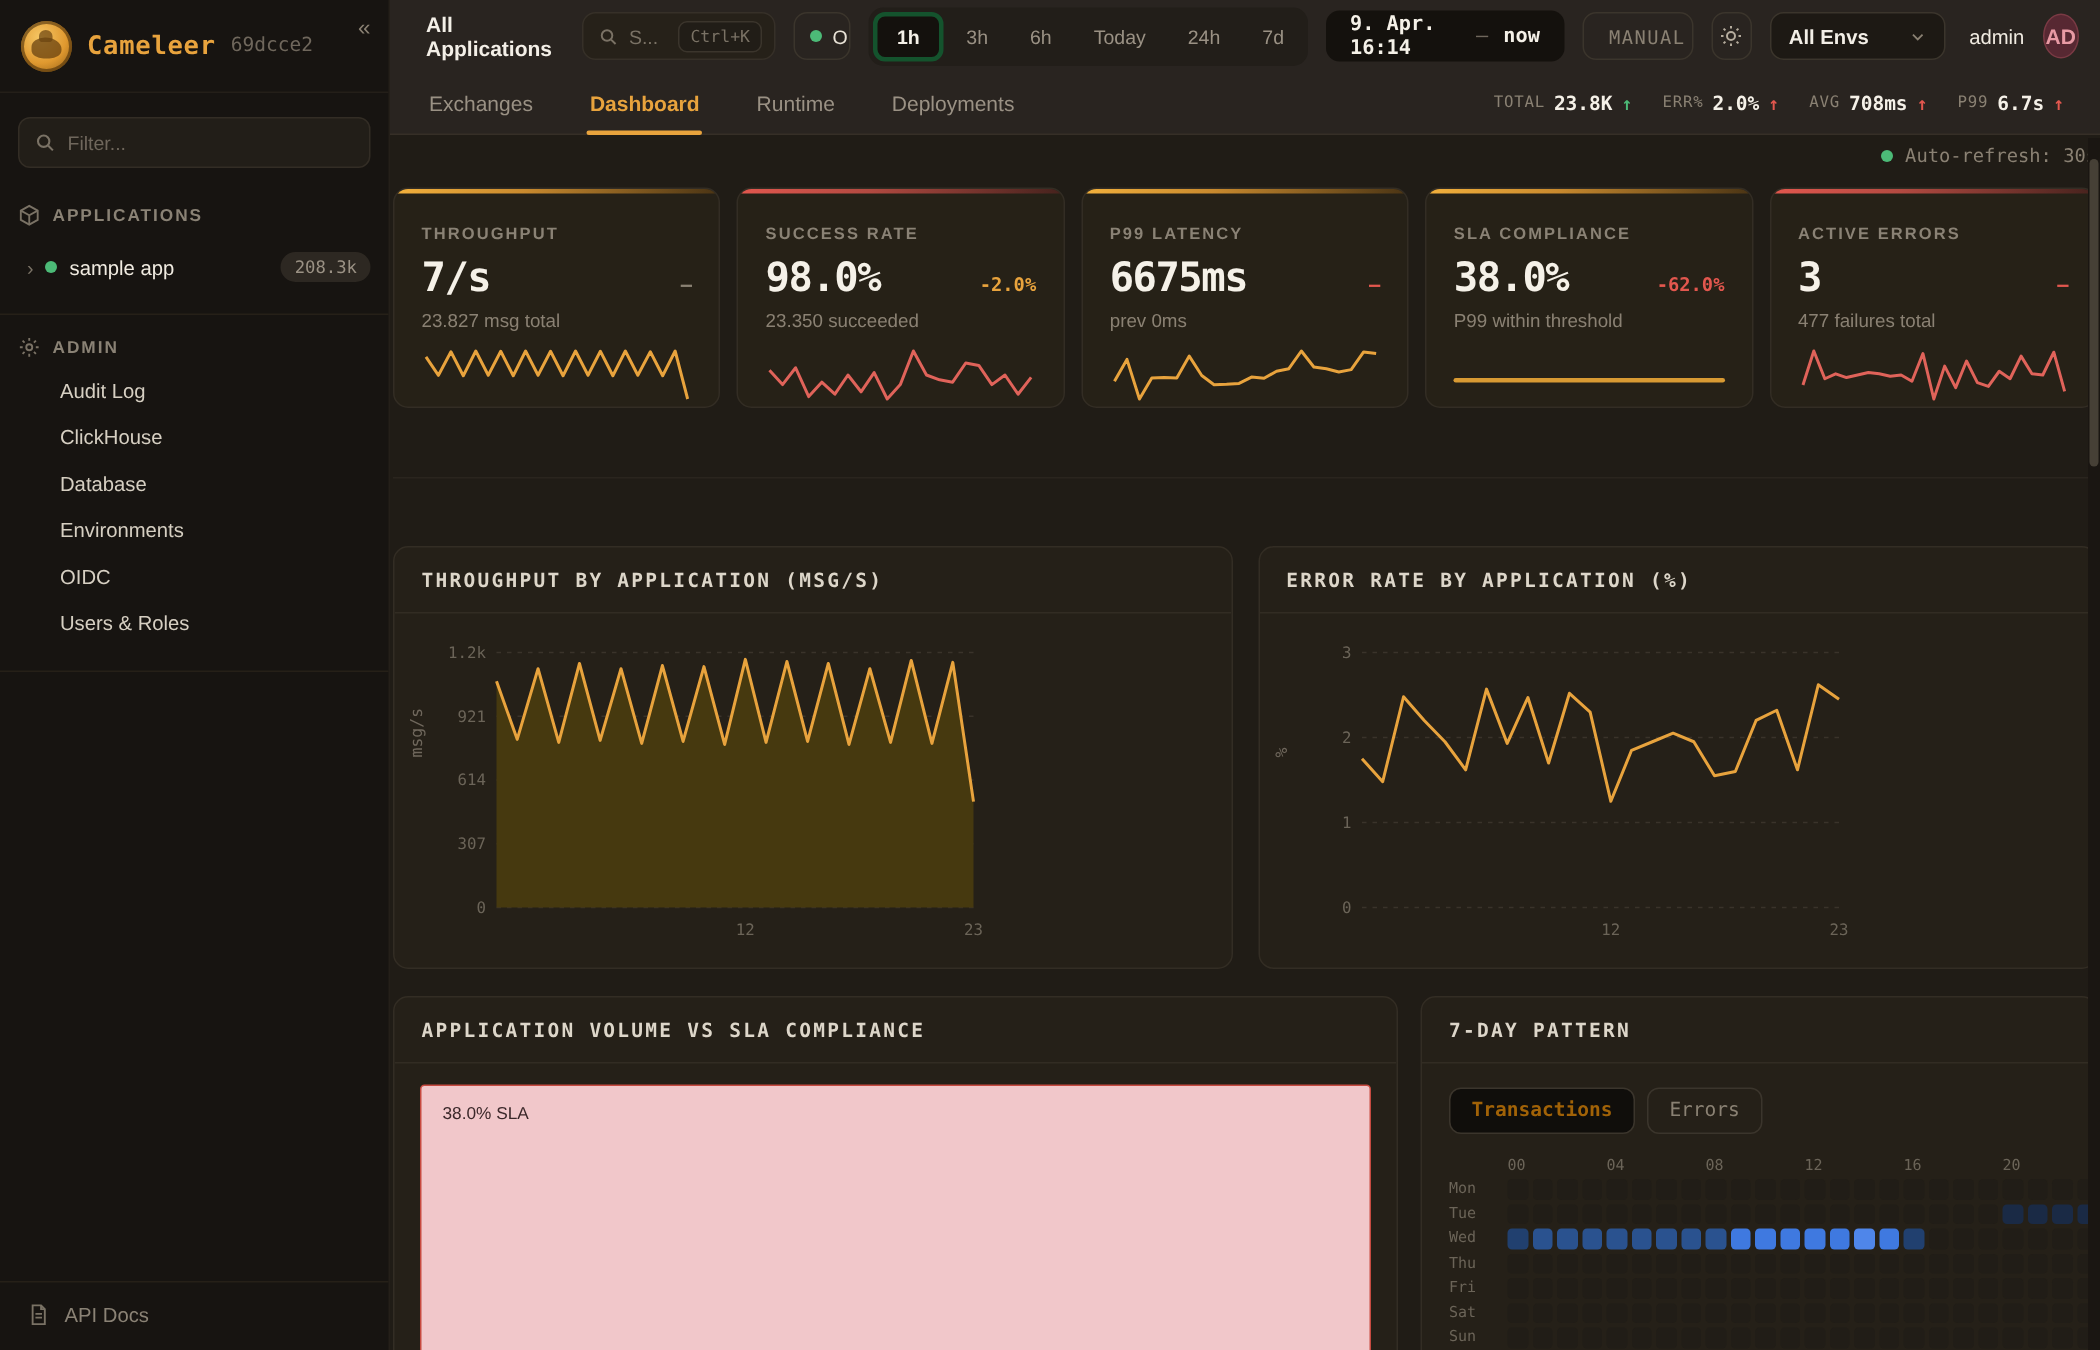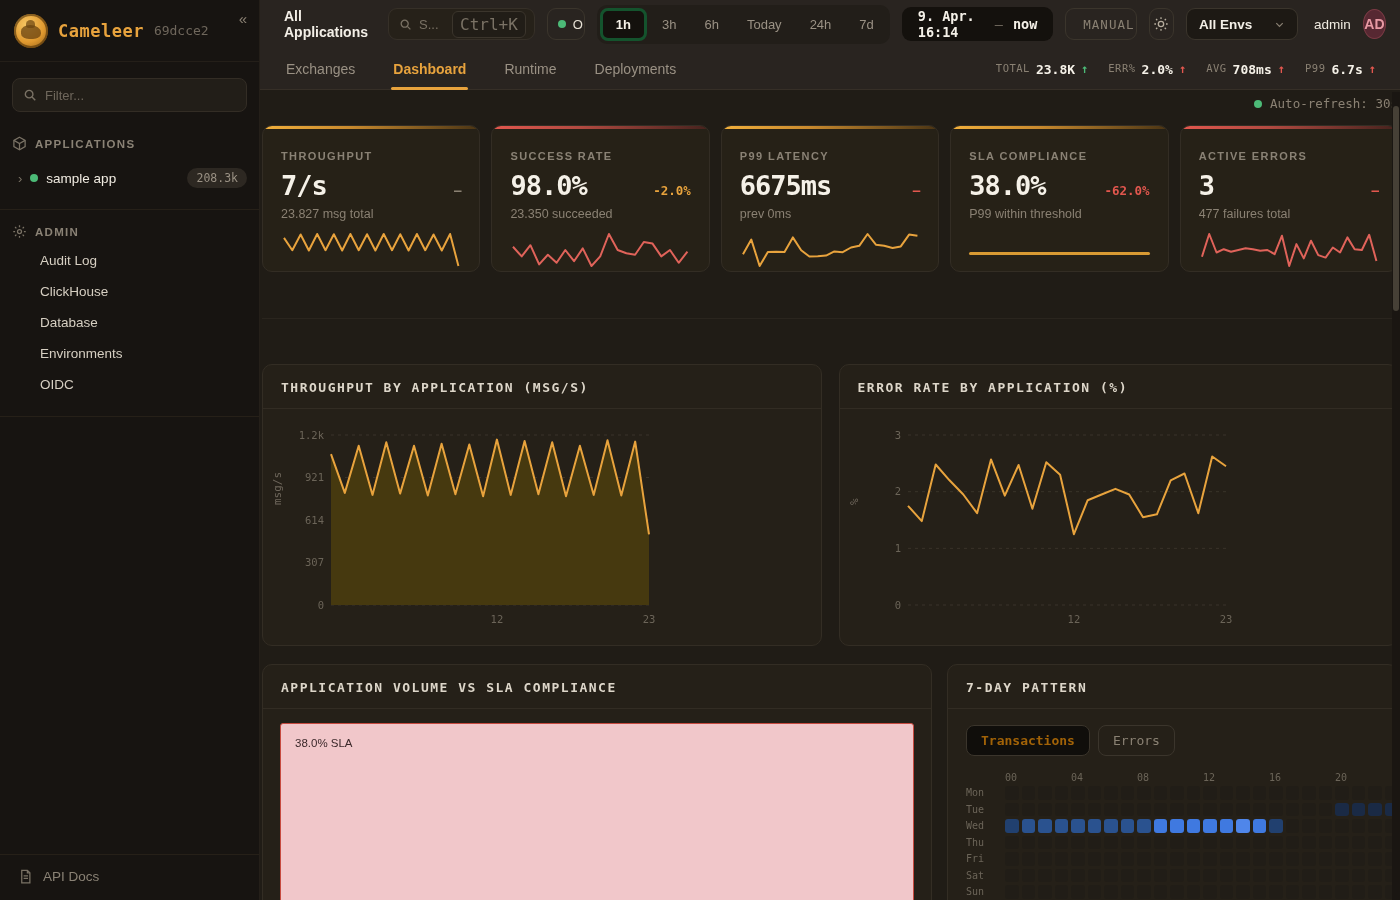--- a/index.html
+++ b/index.html
@@ -33,21 +33,21 @@
   .api-docs { display:flex; align-items:center; gap:10px; padding:14px 12px 16px 18px; color:#8a8275; font-size:13.5px; cursor:pointer; }
   .icon-gray { color:#7a7265; display:inline-flex; }
 
   
   .main { flex:1; display:flex; flex-direction:column; min-width:0; background:#201c16; position:relative; }
   .topbar { height:48px; background:#292420; display:flex; align-items:center; gap:12px; padding:0 14px 0 24px; flex-shrink:0; }
   .page-title { font-size:14px; font-weight:bold; color:#f3efe7; margin-right:8px; }
   .searchbox { display:flex; align-items:center; gap:7px; background:#262119; border:1px solid #363028; border-radius:9px; height:32px; padding:0 8px 0 10px; }
   .searchbox input { width:26px; background:transparent; border:none; outline:none; color:#9a9184; font-size:13px; font-family:"Liberation Sans",sans-serif; }
   .searchbox input::placeholder { color:#7a7265; }
-  .kbd { font-family:"DejaVu Sans Mono",monospace; font-size:16px; color:#7a7265; border:1px solid #3b352c; border-radius:6px; padding:3px 7px; background:#211d17; }
+  .kbd { font-family:"DejaVu Sans Mono",monospace; font-size:11px; color:#7a7265; border:1px solid #3b352c; border-radius:6px; padding:3px 7px; background:#211d17; }
   .pill-btn { display:flex; align-items:center; gap:7px; border:1px solid #3b352c; border-radius:9px; height:32px; padding:0 10px; color:#e8e2d6; cursor:pointer; background:transparent; overflow:hidden; }
   .status-pill { width:38px; flex-shrink:0; }
   .seg-group { display:flex; align-items:center; background:#221e19; border-radius:10px; padding:3px; gap:2px; }
   .seg { font-size:13px; color:#9a9184; padding:6px 13px; border-radius:8px; cursor:pointer; white-space:nowrap; }
   .seg.active { background:#14110d; color:#f5f1e8; font-weight:bold; border:3px solid #14532d; }
   .date-pill { font-family:"DejaVu Sans Mono",monospace; background:#14110d; border-radius:9px; height:34px; display:flex; align-items:center; gap:10px; padding:0 16px; font-size:13.5px; font-weight:bold; color:#f5f1e8; }
   .date-sep { color:#6f675c; font-weight:normal; }
   .manual-btn { font-family:"DejaVu Sans Mono",monospace; font-size:12.5px; letter-spacing:1px; color:#8a8173; }
   .dot-gray { width:7px; height:7px; border-radius:50%; background:#8a8173; }
   .icon-btn { width:33px; justify-content:center; padding:0; color:#b5ac9d; }
@@ -166,20 +166,21 @@
           </svg>
       </span>
       <span>ADMIN</span>
     </div>
     <nav class="admin-nav">
       <div class="admin-link">Audit Log</div>
       <div class="admin-link">ClickHouse</div>
       <div class="admin-link">Database</div>
       <div class="admin-link">Environments</div>
       <div class="admin-link">OIDC</div>
+      <div class="admin-link">Users &amp; Roles</div>
     </nav>
     <div class="side-divider"></div>
     <div class="side-bottom">
       <div class="side-divider"></div>
       <div class="api-docs">
         <span class="icon-gray">
           <svg class="icon" width="15" height="15" viewBox="0 0 24 24" fill="none" stroke="#7a7265" stroke-width="2">
               <path d="M6 2h9l4 4v16H6z"></path>
               <path d="M15 2v4h4"></path>
               <line x1="9" y1="11" x2="16" y2="11"></line>

